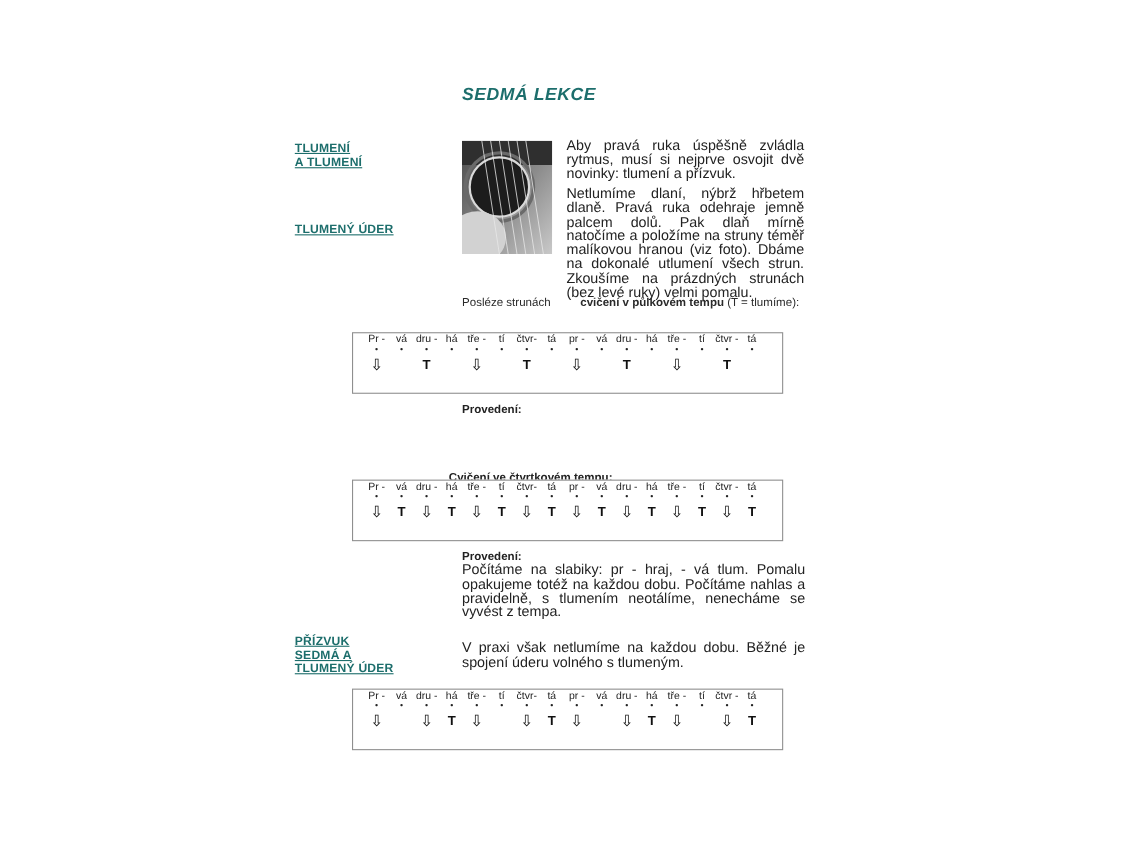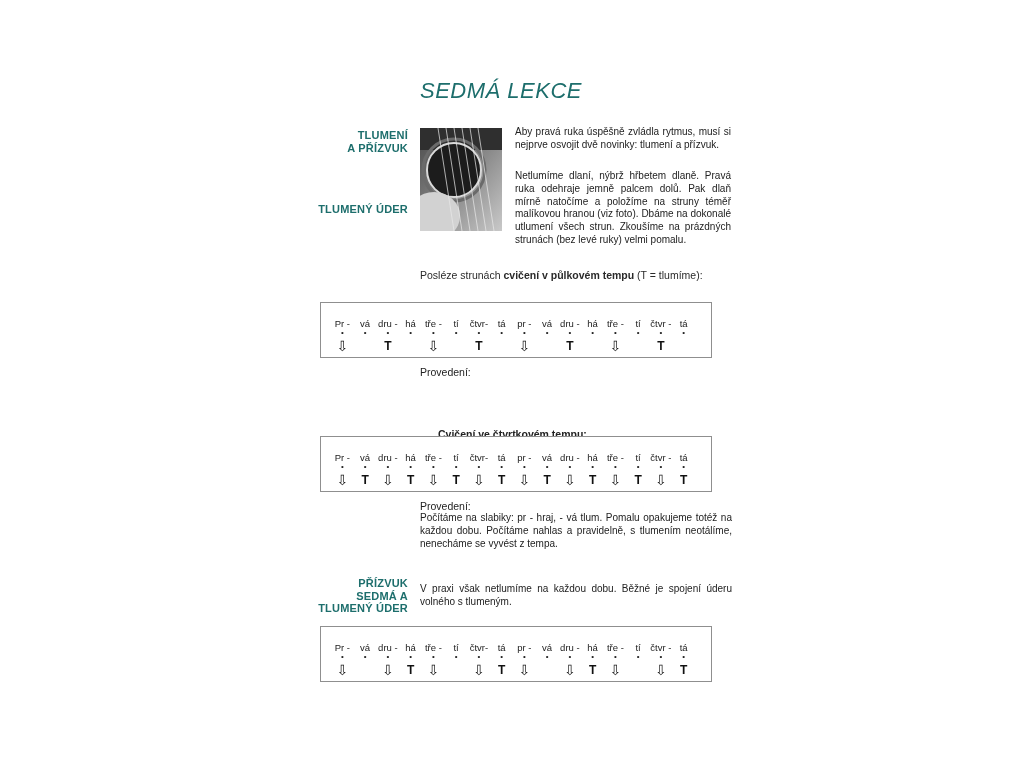--- a/index.html
+++ b/index.html
@@ -7,58 +7,58 @@
     position:relative;
     width:1024px;height:768px;
     background:#ffffff;
     font-family:"Liberation Sans",sans-serif;
     color:#2a2a2a;
     overflow:hidden;
   }
   .abs{position:absolute;}
   .title{
     left:420px;top:78px;
-    font-size:22px;font-weight:normal;font-style:italic;
+    font-size:16px;font-weight:bold;font-style:italic;
     letter-spacing:0.5px;
     color:#1d6e6c;
   }
   .side-label{
     left:268px;width:140px;
-    text-align:right;
     font-size:11px;font-weight:bold;
     line-height:12.5px;
     color:#1d6e6c;
     letter-spacing:0.2px;
+    text-decoration:underline;
   }
   .photo{left:420px;top:128px;width:82px;height:103px;}
   .body-text{
-    font-size:10px;line-height:12.8px;color:#222;
+    font-size:13px;line-height:12.8px;color:#222;
   }
   .col-right{left:515px;width:216px;text-align:justify;}
   .col-wide{left:420px;width:312px;text-align:justify;}
-  .bold{font-weight:bold;}
+  .bold{font-weight:bold;margin-left:24px;}
   .lead{left:420px;top:269px;width:312px;font-size:10.5px;line-height:12.8px;}
   .rbox{
     left:320px;width:392px;height:56px;
     border:1px solid #8f8f8f;background:#fff;
     display:flex;
-    padding:15px 16px 2px 10px;
+    padding:0 16px 2px 10px;
     box-sizing:border-box;
   }
   .rcol{
     flex:1;
     display:flex;flex-direction:column;align-items:center;
     min-width:0;
   }
   .syl{font-size:9.5px;color:#222;white-space:nowrap;height:11px;}
   .dot{font-size:8px;line-height:7px;height:8px;color:#222;}
   .sym{height:17px;margin-top:2px;display:block;}
   .arrow{font-size:14px;line-height:15px;color:#111;}
   .tmark{font-size:12px;line-height:15px;font-weight:bold;color:#111;}
-  .prov-label{font-size:10.5px;font-weight:normal;color:#222;}
+  .prov-label{font-size:10.5px;font-weight:bold;color:#222;}
   .heading2{font-size:10.5px;font-weight:bold;color:#222;}
 </style>
 </head>
 <body>
 
 <div class="page">
 
   <div class="abs title">SEDMÁ LEKCE</div>
 
   <div class="abs photo">
@@ -82,21 +82,21 @@
         <line x1="34" y1="0" x2="50" y2="103"></line>
         <line x1="42" y1="0" x2="58" y2="103"></line>
         <line x1="50" y1="0" x2="66" y2="103"></line>
         <line x1="58" y1="0" x2="74" y2="103"></line>
       </g>
     </svg>
   </div>
 
   <div class="abs side-label" style="top:129px">
     <div>TLUMENÍ</div>
-    <div>A PŘÍZVUK</div>
+    <div>A TLUMENÍ</div>
   </div>
   <div class="abs side-label" style="top:203px">
     <div>TLUMENÝ ÚDER</div>
   </div>
   <div class="abs side-label" style="top:577px">
     <div>PŘÍZVUK</div>
     <div>SEDMÁ A</div>
     <div>TLUMENÝ ÚDER</div>
   </div>
 
@@ -185,21 +185,21 @@
       </div>
       <div class="rcol">
         <span class="syl">tá</span>
         <span class="dot">•</span>
         <span class="sym"></span>
       </div>
     </div>
 
   <div class="abs prov-label" style="left:420px;top:366px">Provedení:</div>
 
-  <div class="abs heading2" style="left:438px;top:428px">Cvičení ve čtvrtkovém tempu:</div>
+  <div class="abs heading2" style="left:408px;top:428px">Cvičení ve čtvrtkovém tempu:</div>
 
   <div class="abs rbox" style="top:436px">
       <div class="rcol">
         <span class="syl">Pr -</span>
         <span class="dot">•</span>
         <span class="sym arrow">⇩</span>
       </div>
       <div class="rcol">
         <span class="syl">vá</span>
         <span class="dot">•</span>

